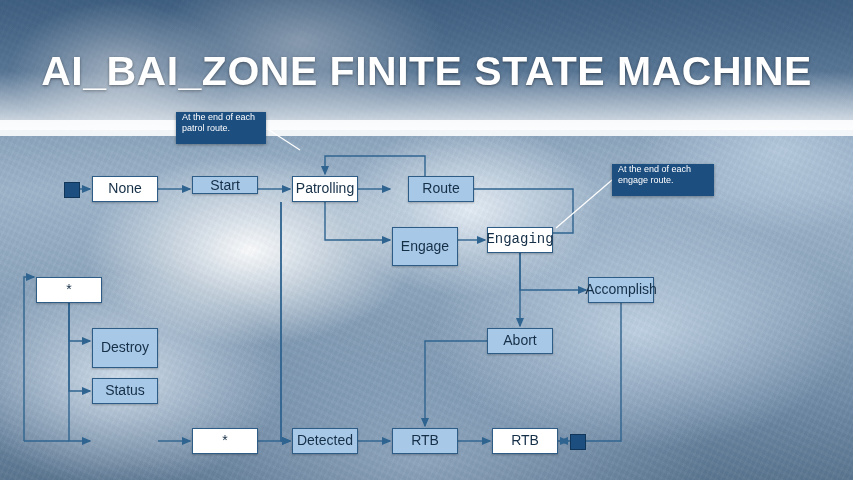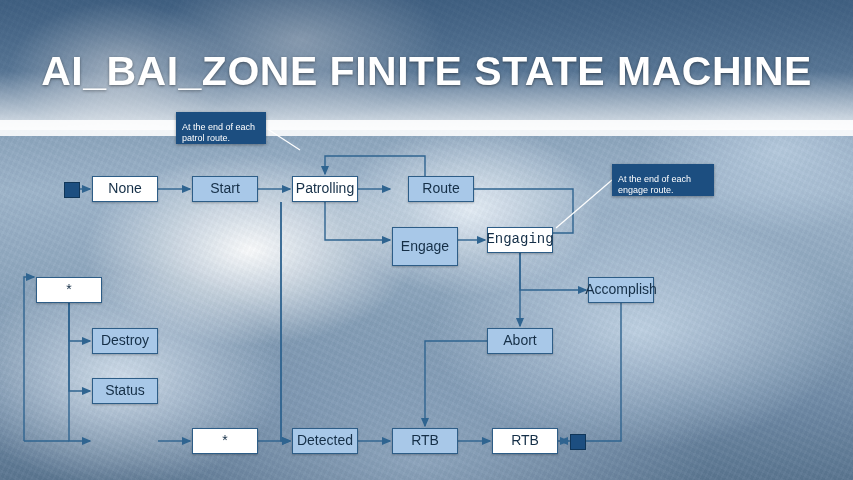--- a/index.html
+++ b/index.html
@@ -89,21 +89,21 @@
     background: #ffffff;
   }
   .callout {
     position: absolute;
     box-sizing: border-box;
     background: #1c4e80;
     color: #ffffff;
     border: 1px solid #123css;
     border-color: #0f3558;
     font-size: 9px;
-    padding: 10px 6px;
+    padding: 0 6px;
     line-height: 1.25;
     box-shadow: 0 1px 3px rgba(0,0,0,0.35);
   }
   .termdot {
     position: absolute;
     background: #1c4e80;
     border: 1px solid #0f3558;
   }
 </style>
 </head>
@@ -179,21 +179,21 @@
       <path d="M612,180 L556,228" stroke="#ffffff" stroke-width="1.2"></path>
     </g>
   </svg>
 
   <div class="termdot" style="left:64px; top:182px; width:14px; height:14px;"></div>
   <div class="termdot" style="left:570px; top:434px; width:14px; height:14px;"></div>
 
   <div class="node blank" style="left:92px;  top:176px; width:66px; height:26px;">
       <span>None</span>
     </div>
-  <div class="node fill" style="left:192px; top:176px; width:66px; height:26px;">
+  <div class="node fill" style="left:192px; top:176px; width:66px; height:18px;align-items:flex-end;">
       <span>Start</span>
     </div>
   <div class="node blank" style="left:292px; top:176px; width:66px; height:26px;">
       <span>Patrolling</span>
     </div>
   <div class="node fill" style="left:392px; top:176px; width:66px; height:26px;margin-left:16px;">
       <span>Route</span>
     </div>
   <div class="node fill" style="left:392px; top:227px; width:66px; height:39px;">
       <span>Engage</span>
@@ -203,21 +203,21 @@
     </div>
   <div class="node fill" style="left:588px; top:277px; width:66px; height:26px;">
       <span>Accomplish</span>
     </div>
   <div class="node fill" style="left:487px; top:328px; width:66px; height:26px;">
       <span>Abort</span>
     </div>
   <div class="node blank" style="left:36px;  top:277px; width:66px; height:26px;">
       <span>*</span>
     </div>
-  <div class="node fill" style="left:92px;  top:328px; width:66px; height:26px;">
+  <div class="node fill" style="left:92px;  top:328px; width:66px; height:40px;">
       <span>Destroy</span>
     </div>
   <div class="node fill" style="left:92px;  top:378px; width:66px; height:26px;">
       <span>Status</span>
     </div>
   <div class="node blank" style="left:192px; top:428px; width:66px; height:26px;">
       <span>*</span>
     </div>
   <div class="node fill" style="left:292px; top:428px; width:66px; height:26px;">
       <span>Detected</span>

